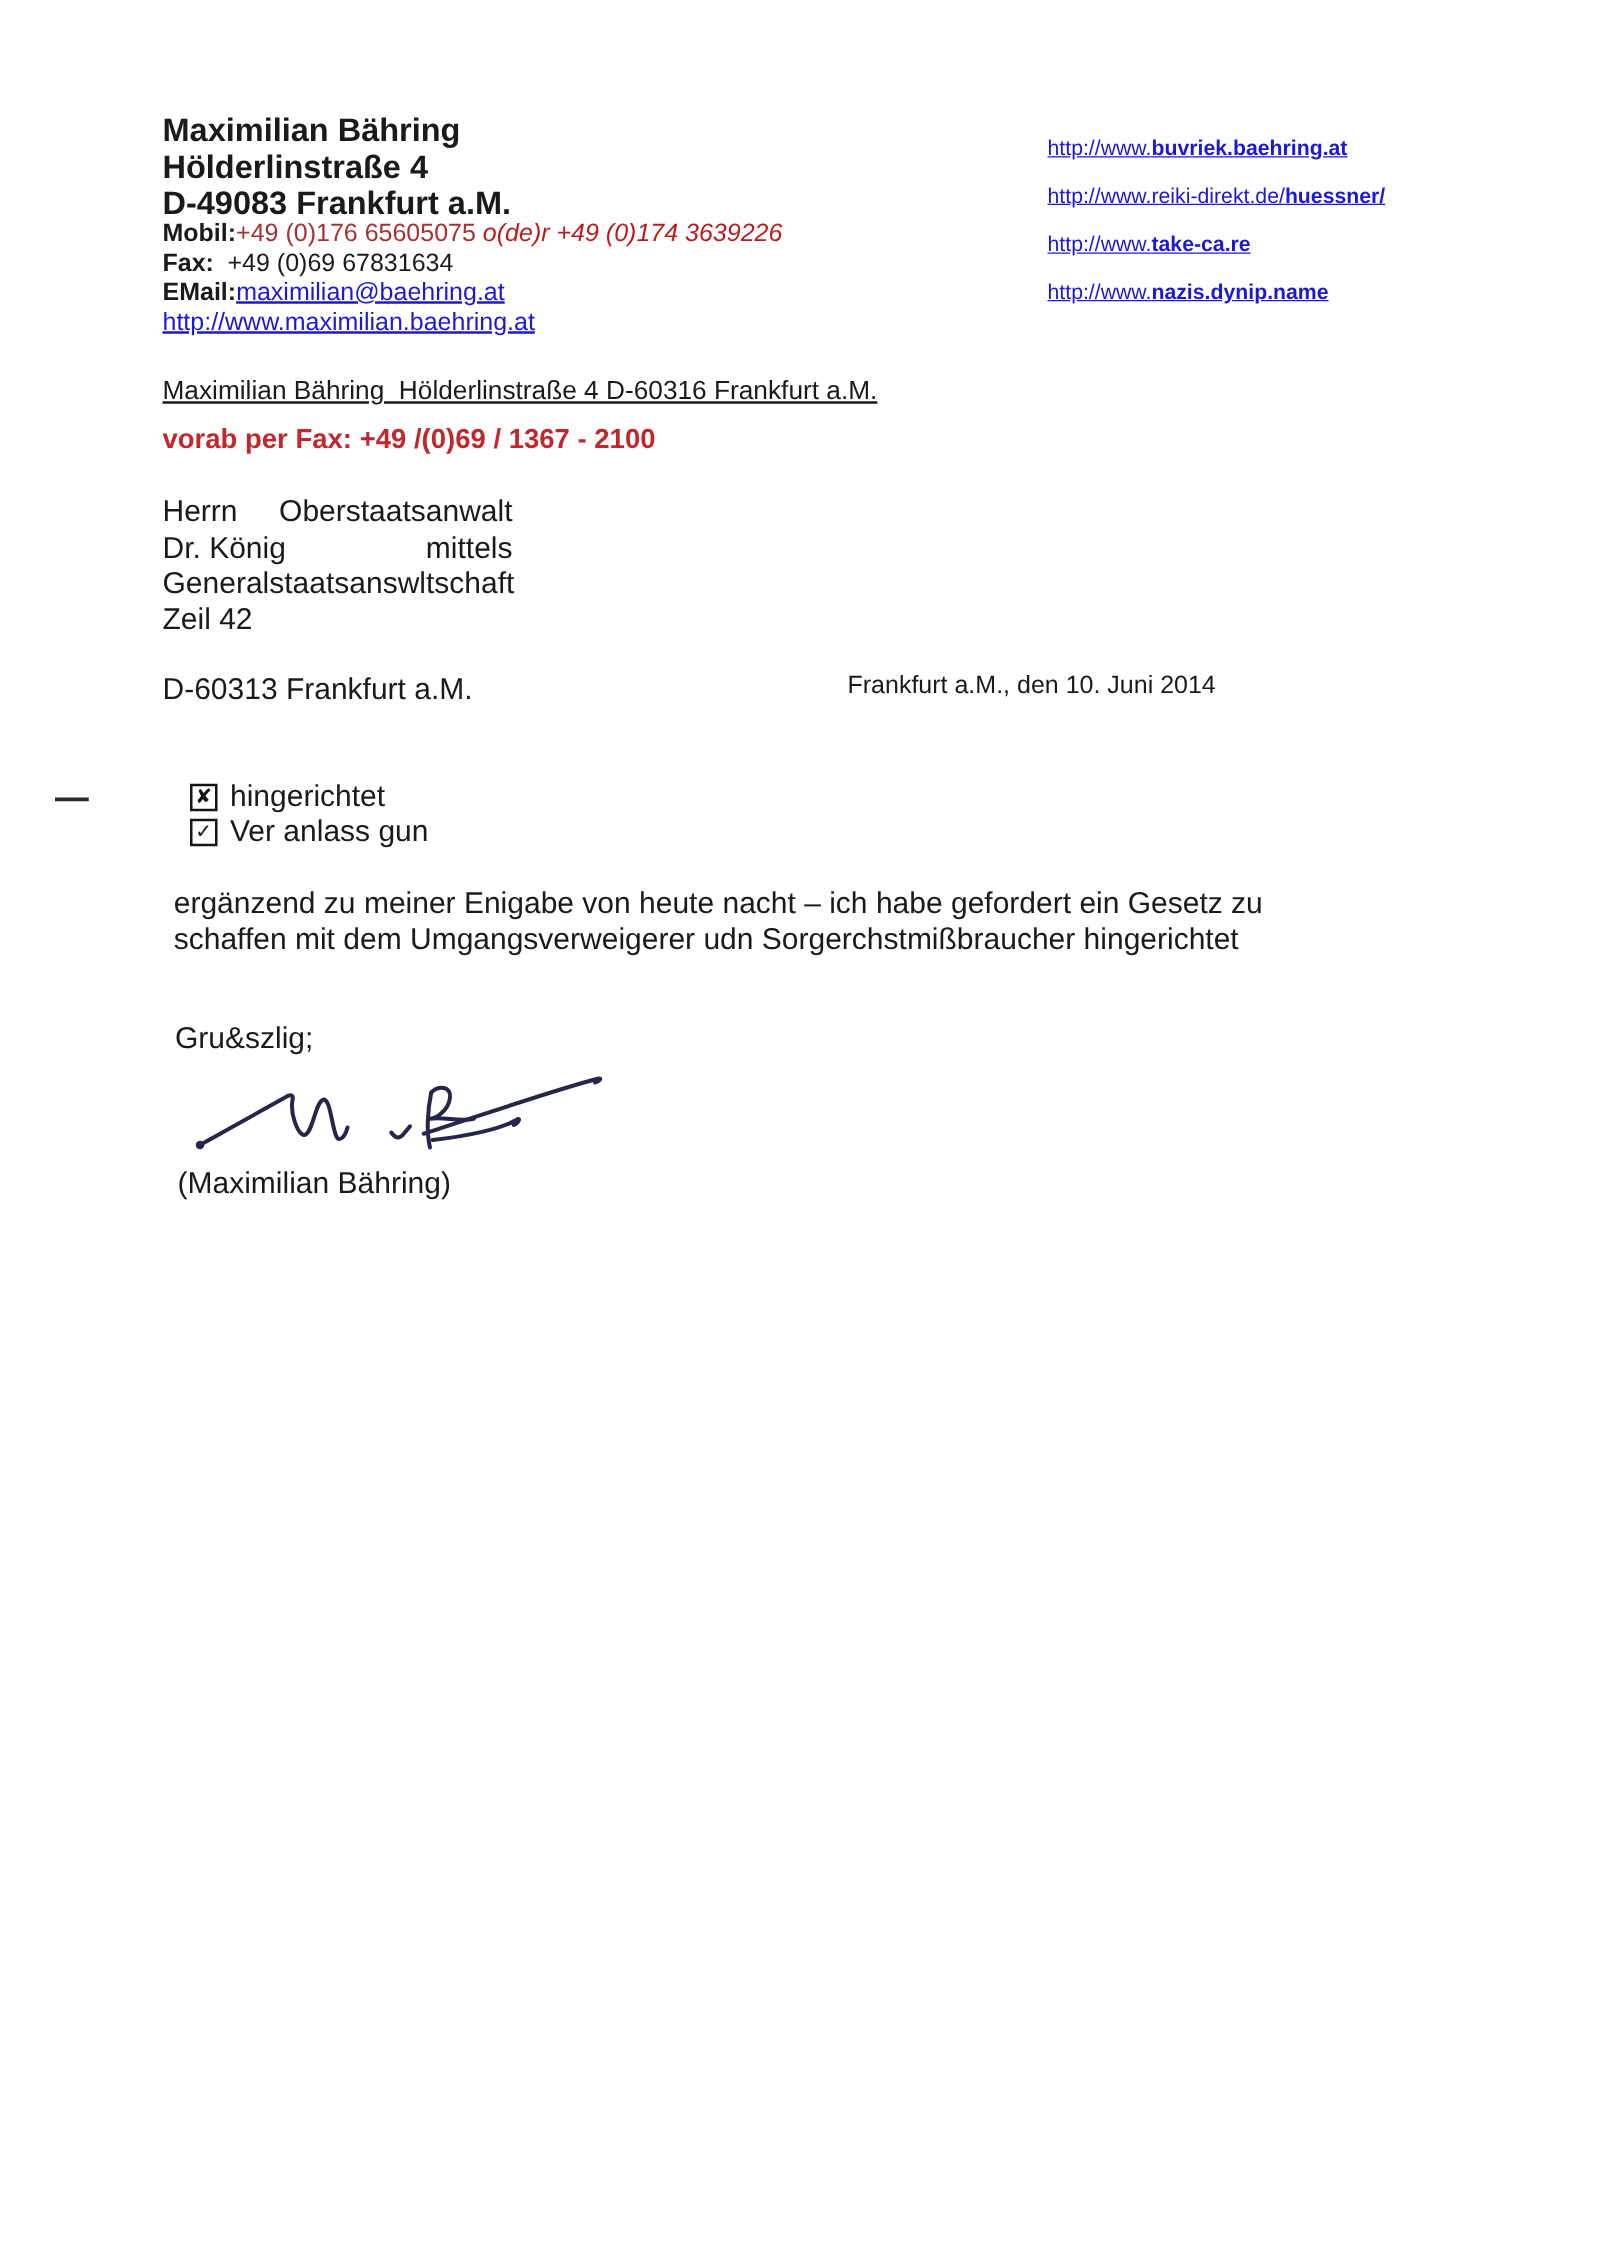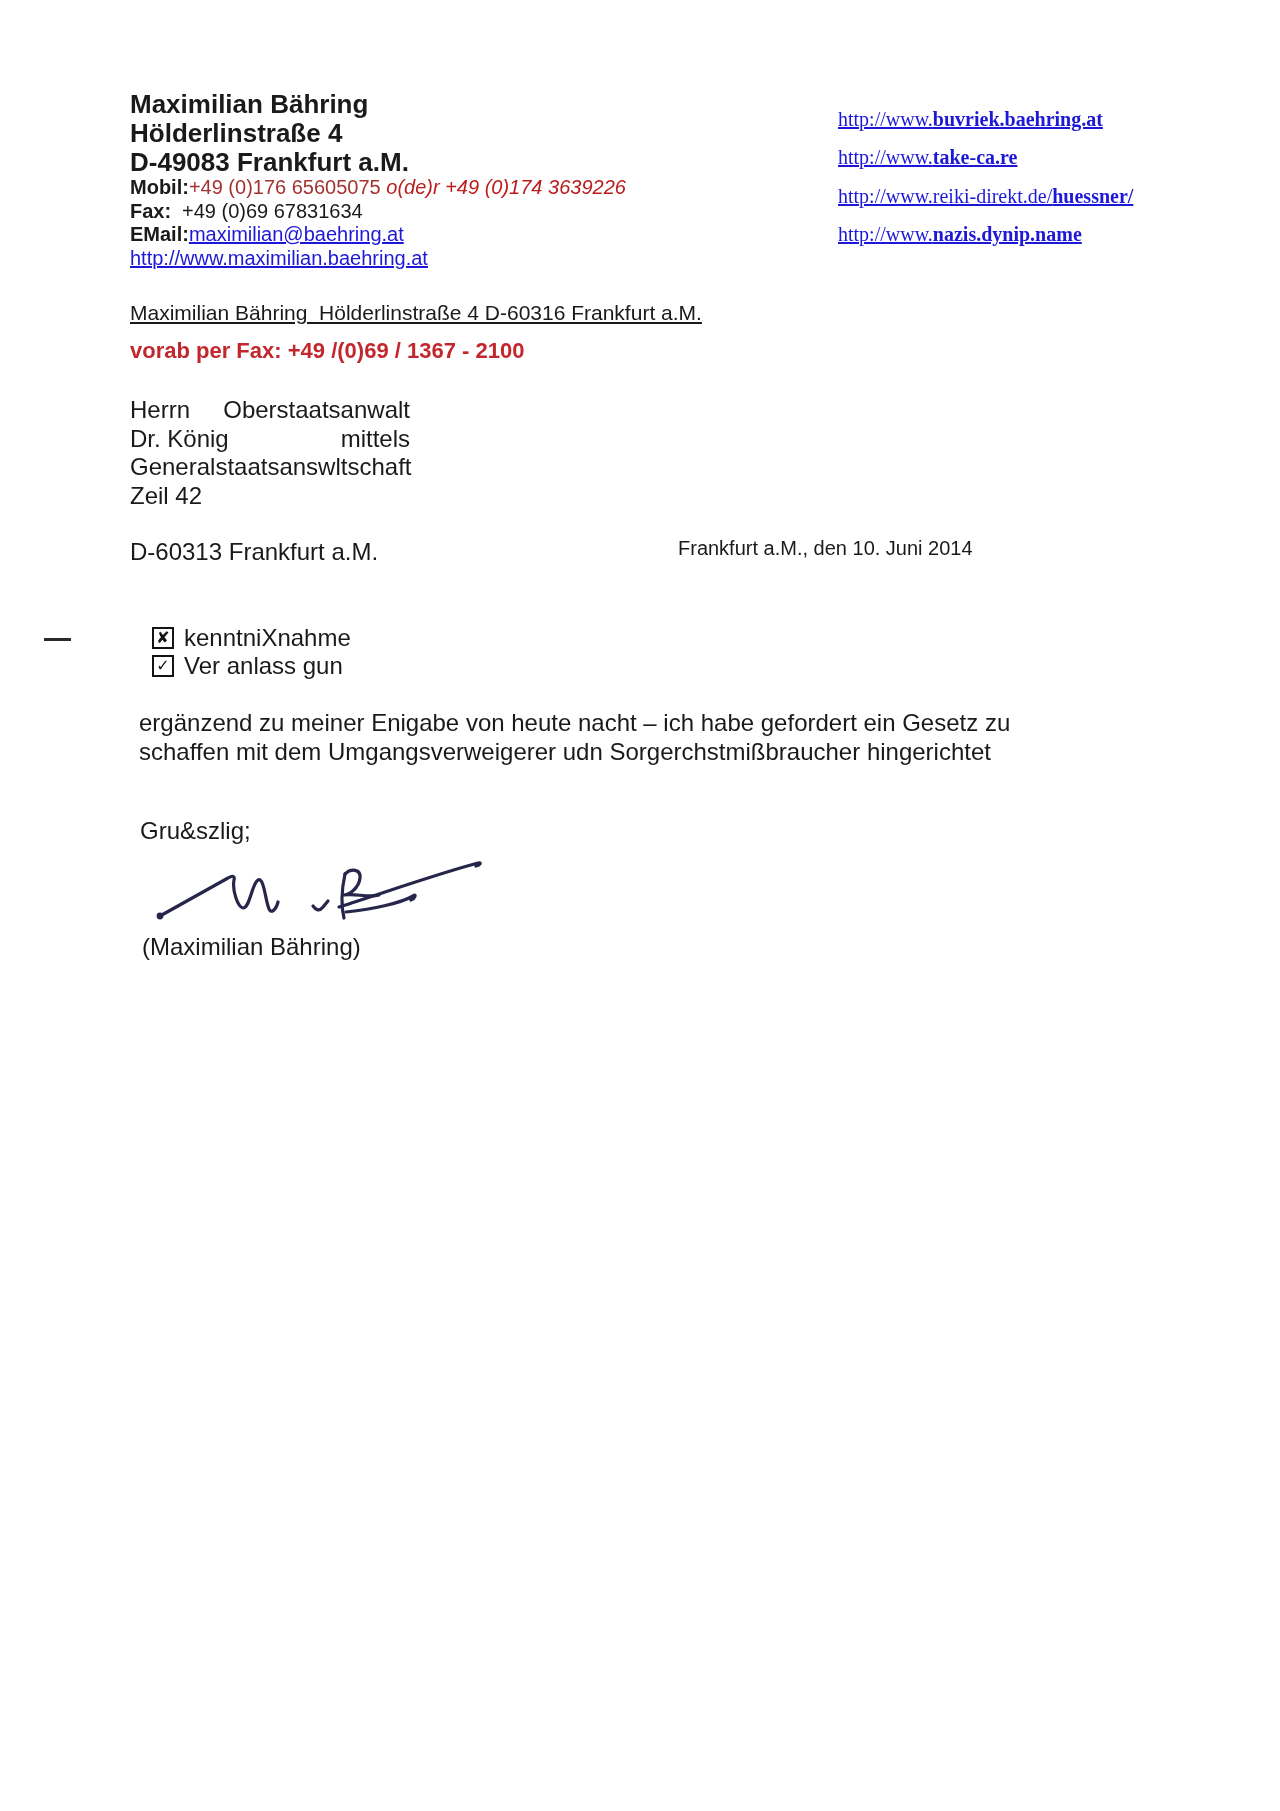--- a/index.html
+++ b/index.html
@@ -16,21 +16,21 @@
   
   .lh-name{left:130px;top:90px;font-size:26px;font-weight:bold;line-height:29px;}
   .lh-contact{left:130px;top:176px;font-size:20px;line-height:23.5px;}
   .lh-contact .lbl{font-weight:bold;display:inline-block;min-width:52px;}
   .phone-red{color:#a33330;}
   .alt-italic{font-style:italic;color:#b91c1c;}
   a.link{color:#1d18d8;text-decoration:underline;cursor:pointer;}
   a.link .b{font-weight:bold;}
 
   
-  .weblinks{left:838px;top:100px;font-size:20px;line-height:38.4px;font-family:Liberation Serif, serif;}
+  .weblinks{left:838px;top:100px;font-size:17px;line-height:38.4px;}
   .weblinks div{white-space:nowrap;}
 
   
   .sender-line{left:130px;top:301px;font-size:21px;text-decoration:underline;white-space:pre;}
 
   
   .fax-advance{left:130px;top:338px;font-size:22px;font-weight:bold;color:#c2272d;}
 
   
   .recipient{left:130px;top:396px;width:280px;font-size:24px;line-height:28.6px;}
@@ -79,22 +79,22 @@
     <div>
       <span class="lbl">EMail:</span><a class="link">maximilian@baehring.at</a>
     </div>
     <div>
       <a class="link">http://www.maximilian.baehring.at</a>
     </div>
   </div>
 
   <div class="abs weblinks">
     <div><a class="link"><span>http://www.</span><span class="b">buvriek.baehring.at</span></a></div>
+    <div><a class="link"><span>http://www.reiki-direkt.de/</span><span class="b">huessner/</span></a></div>
     <div><a class="link"><span>http://www.</span><span class="b">take-ca.re</span></a></div>
-    <div><a class="link"><span>http://www.reiki-direkt.de/</span><span class="b">huessner/</span></a></div>
     <div><a class="link"><span>http://www.</span><span class="b">nazis.dynip.name</span></a></div>
   </div>
 
   <div class="abs sender-line">Maximilian Bähring  Hölderlinstraße 4 D-60316 Frankfurt a.M.</div>
 
   <div class="abs fax-advance">vorab per Fax: +49 /(0)69 / 1367 - 2100</div>
 
   <div class="abs recipient">
     <div class="j">
       <span>Herrn</span>
@@ -109,21 +109,21 @@
   </div>
   <div class="abs recipient-city">D-60313 Frankfurt a.M.</div>
 
   <div class="abs dateline">Frankfurt a.M., den 10. Juni 2014</div>
 
   <div class="abs fold-mark"></div>
 
   <div class="abs checklist">
     <div class="row">
       <span class="box">✘</span>
-      <span>kenntniXnahme</span>
+      <span>hingerichtet</span>
     </div>
     <div class="row">
       <span class="box">✓</span>
       <span>Ver anlass gun</span>
     </div>
   </div>
 
   <div class="abs body-text">
     <div>ergänzend zu meiner Enigabe von heute nacht – ich habe gefordert ein Gesetz zu</div>
     <div>schaffen mit dem Umgangsverweigerer udn Sorgerchstmißbraucher hingerichtet</div>

